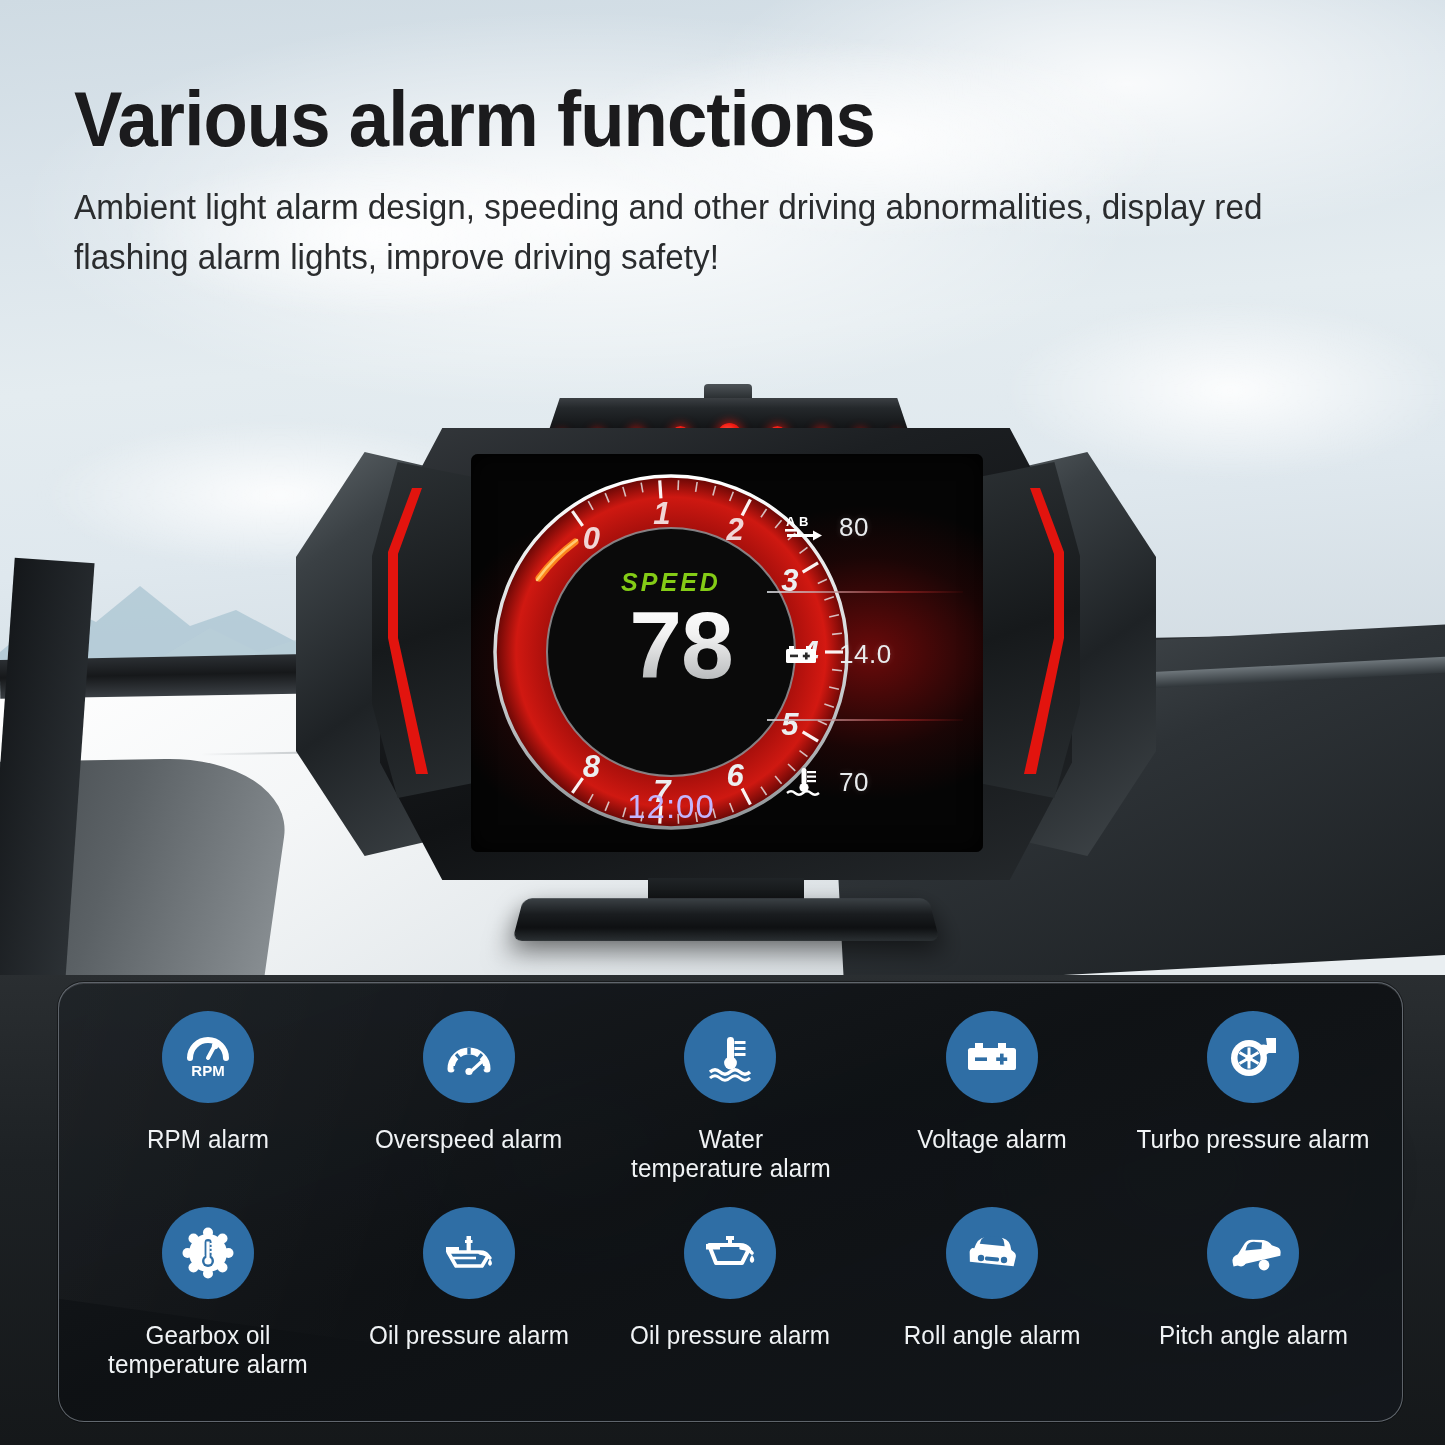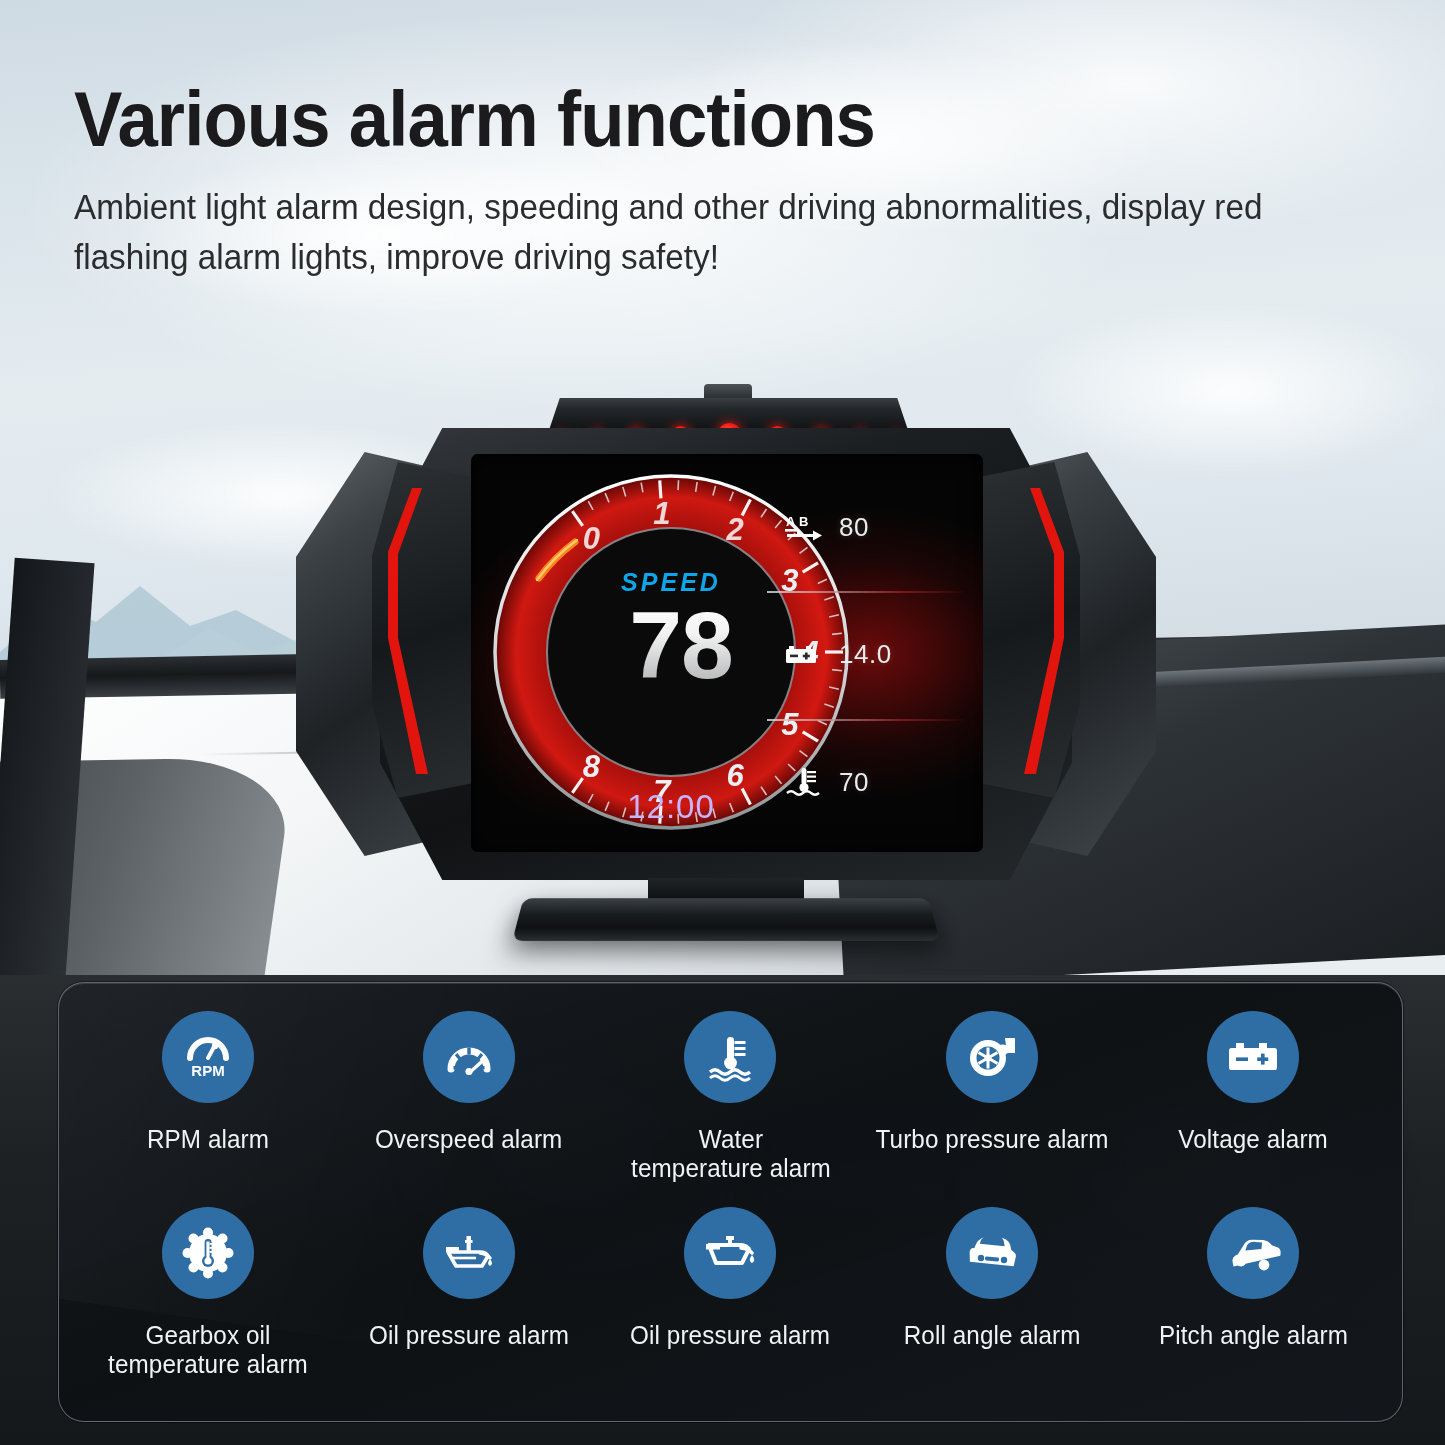--- a/index.html
+++ b/index.html
@@ -179,21 +179,21 @@
     background:
       radial-gradient(ellipse 260px 200px at 78% 50%, rgba(190,14,14,.55) 0%, rgba(120,8,8,.18) 48%, rgba(0,0,0,0) 74%),
       radial-gradient(ellipse 200px 220px at 22% 55%, rgba(180,12,12,.30) 0%, rgba(0,0,0,0) 70%);
   }
 
   
   .dial { position:absolute; left:8px; top:6px; width:384px; height:384px; }
   .dial svg { width:100%; height:100%; display:block; }
   .speed-label {
     position:absolute; left:0; top:108px; width:384px; text-align:center;
-    font-size:25px; font-style:italic; font-weight:600; color:#0ea5e9;
+    font-size:25px; font-style:italic; font-weight:600; color:#84cc16;
     letter-spacing:3px;
   }
   .speed-value {
     position:absolute; left:10px; top:138px; width:384px; text-align:center;
     font-size:95px; font-weight:700; line-height:1;
     background:linear-gradient(180deg,#ffffff 0%,#f2f2f2 38%,#a9acae 100%);
     -webkit-background-clip:text; background-clip:text; color:transparent;
     letter-spacing:-1px;
   }
   .speed-unit {
@@ -528,50 +528,50 @@
             <rect x="31.5" y="23" width="11" height="3" fill="#fff"></rect>
             <circle cx="27.5" cy="33" r="6.4" fill="#fff"></circle>
             <path d="M7 42 q5 -4.6 10 0 t10 0 t10 0 t10 0" stroke="#fff" stroke-width="3.4" fill="none"></path>
             <path d="M7 48 q5 -4.6 10 0 t10 0 t10 0 t10 0" stroke="#fff" stroke-width="3" fill="none"></path>
           </svg>
         </div>
         <div class="cap">Water<br>temperature alarm</div>
       </div>
       <div class="cell">
         <div class="bubble" style="background: rgb(47, 110, 165);">
+          <svg width="56" height="44" viewBox="0 0 56 44">
+            <rect x="11" y="8" width="8" height="5" fill="#fff"></rect>
+            <rect x="34" y="8" width="8" height="5" fill="#fff"></rect>
+            <rect x="4" y="13" width="48" height="22" rx="2.6" fill="#fff"></rect>
+            <rect x="11" y="22.4" width="12" height="3.6" fill="#2f6ea5"></rect>
+            <rect x="36" y="18.6" width="3.6" height="11" fill="#2f6ea5"></rect>
+            <rect x="32.2" y="22.4" width="11" height="3.6" fill="#2f6ea5"></rect>
+          </svg>
+        </div>
+        <div class="cap">Voltage alarm</div>
+      </div>
+      <div class="cell">
+        <div class="bubble" style="background: rgb(47, 110, 165);">
           <svg width="54" height="50" viewBox="0 0 54 50">
             <path d="M40 6 L50 6 L50 21 L42 21 Z" fill="#fff"></path>
             <circle cx="23" cy="26" r="18" fill="#fff"></circle>
             <path d="M34 13 q10 -2 12 6 l-8 5 Z" fill="#fff"></path>
             <circle cx="23" cy="26" r="11.5" fill="#2f6ea5"></circle>
             <circle cx="23" cy="26" r="3.4" fill="#fff"></circle>
             <g stroke="#fff" stroke-width="3">
               <line x1="23" y1="26" x2="23" y2="15.5"></line>
               <line x1="23" y1="26" x2="32.5" y2="20.5"></line>
               <line x1="23" y1="26" x2="32.5" y2="31.5"></line>
               <line x1="23" y1="26" x2="23" y2="36.5"></line>
               <line x1="23" y1="26" x2="13.5" y2="31.5"></line>
               <line x1="23" y1="26" x2="13.5" y2="20.5"></line>
             </g>
           </svg>
         </div>
         <div class="cap">Turbo pressure alarm</div>
-      </div>
-      <div class="cell">
-        <div class="bubble" style="background: rgb(47, 110, 165);">
-          <svg width="56" height="44" viewBox="0 0 56 44">
-            <rect x="11" y="8" width="8" height="5" fill="#fff"></rect>
-            <rect x="34" y="8" width="8" height="5" fill="#fff"></rect>
-            <rect x="4" y="13" width="48" height="22" rx="2.6" fill="#fff"></rect>
-            <rect x="11" y="22.4" width="12" height="3.6" fill="#2f6ea5"></rect>
-            <rect x="36" y="18.6" width="3.6" height="11" fill="#2f6ea5"></rect>
-            <rect x="32.2" y="22.4" width="11" height="3.6" fill="#2f6ea5"></rect>
-          </svg>
-        </div>
-        <div class="cap">Voltage alarm</div>
       </div>
       <div class="cell">
         <div class="bubble" style="background: rgb(47, 110, 165);">
           <svg width="54" height="54" viewBox="0 0 54 54">
             <g fill="#fff">
               <circle cx="27" cy="27" r="19"></circle>
               <circle cx="27" cy="6.5" r="5"></circle>
               <circle cx="41.5" cy="12.5" r="5"></circle>
               <circle cx="47.5" cy="27" r="5"></circle>
               <circle cx="41.5" cy="41.5" r="5"></circle>

